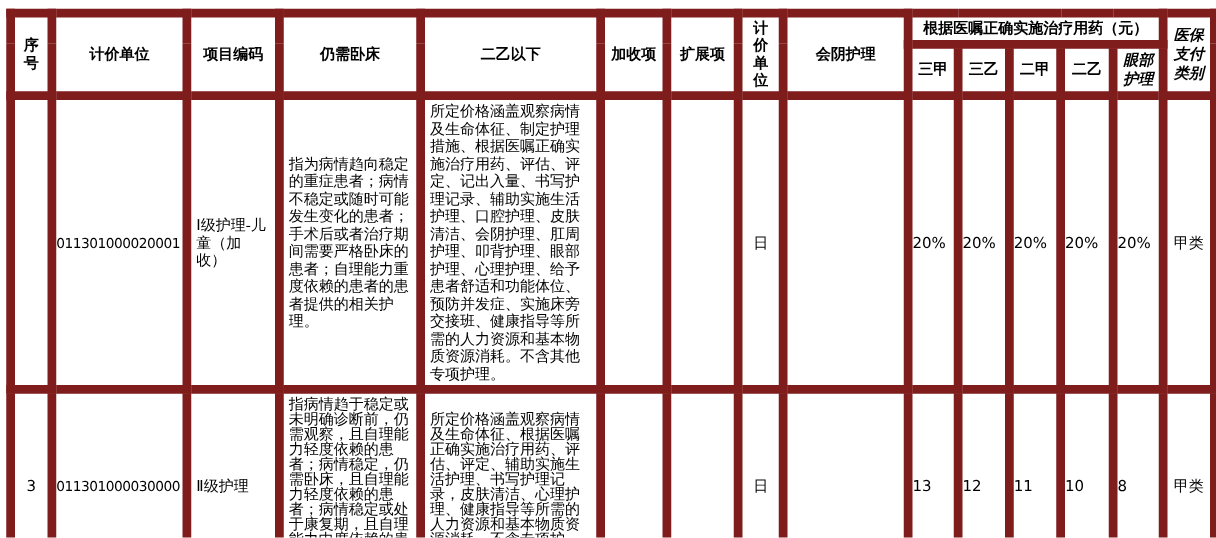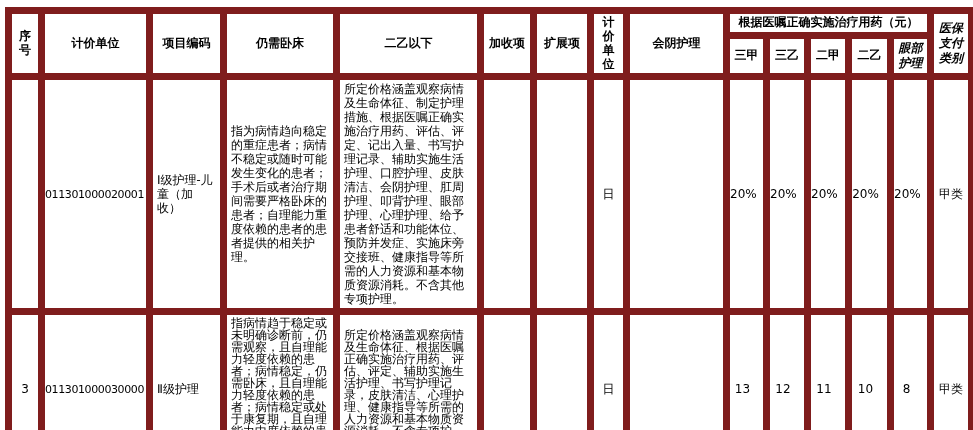--- a/index.html
+++ b/index.html
@@ -37,21 +37,21 @@
   .v1 { display: inline-block; width: 1em;  word-break: break-all; line-height: 14px; }
   .v2 { display: inline-block; width: 2em;  word-break: break-all; line-height: 15px; font-style: italic; }
   td.txt {
     text-align: left;
     word-break: break-all;
     padding: 2px 4px;
     font-family: Liberation Serif, serif;
   }
   tr.r1 td.txt { line-height: 14px; }
   tr.r2 td.txt { line-height: 12px; }
-  td.num { text-align: center; padding-right: 8px; }
+  td.num { text-align: left; padding-right: 8px; }
   td.ctr { text-align: center; }
   td.code {
     text-align: left;
     font-size: 11px;
     letter-spacing: -0.4px;
     white-space: nowrap;
   }
 </style>
 </head>
 <body>

